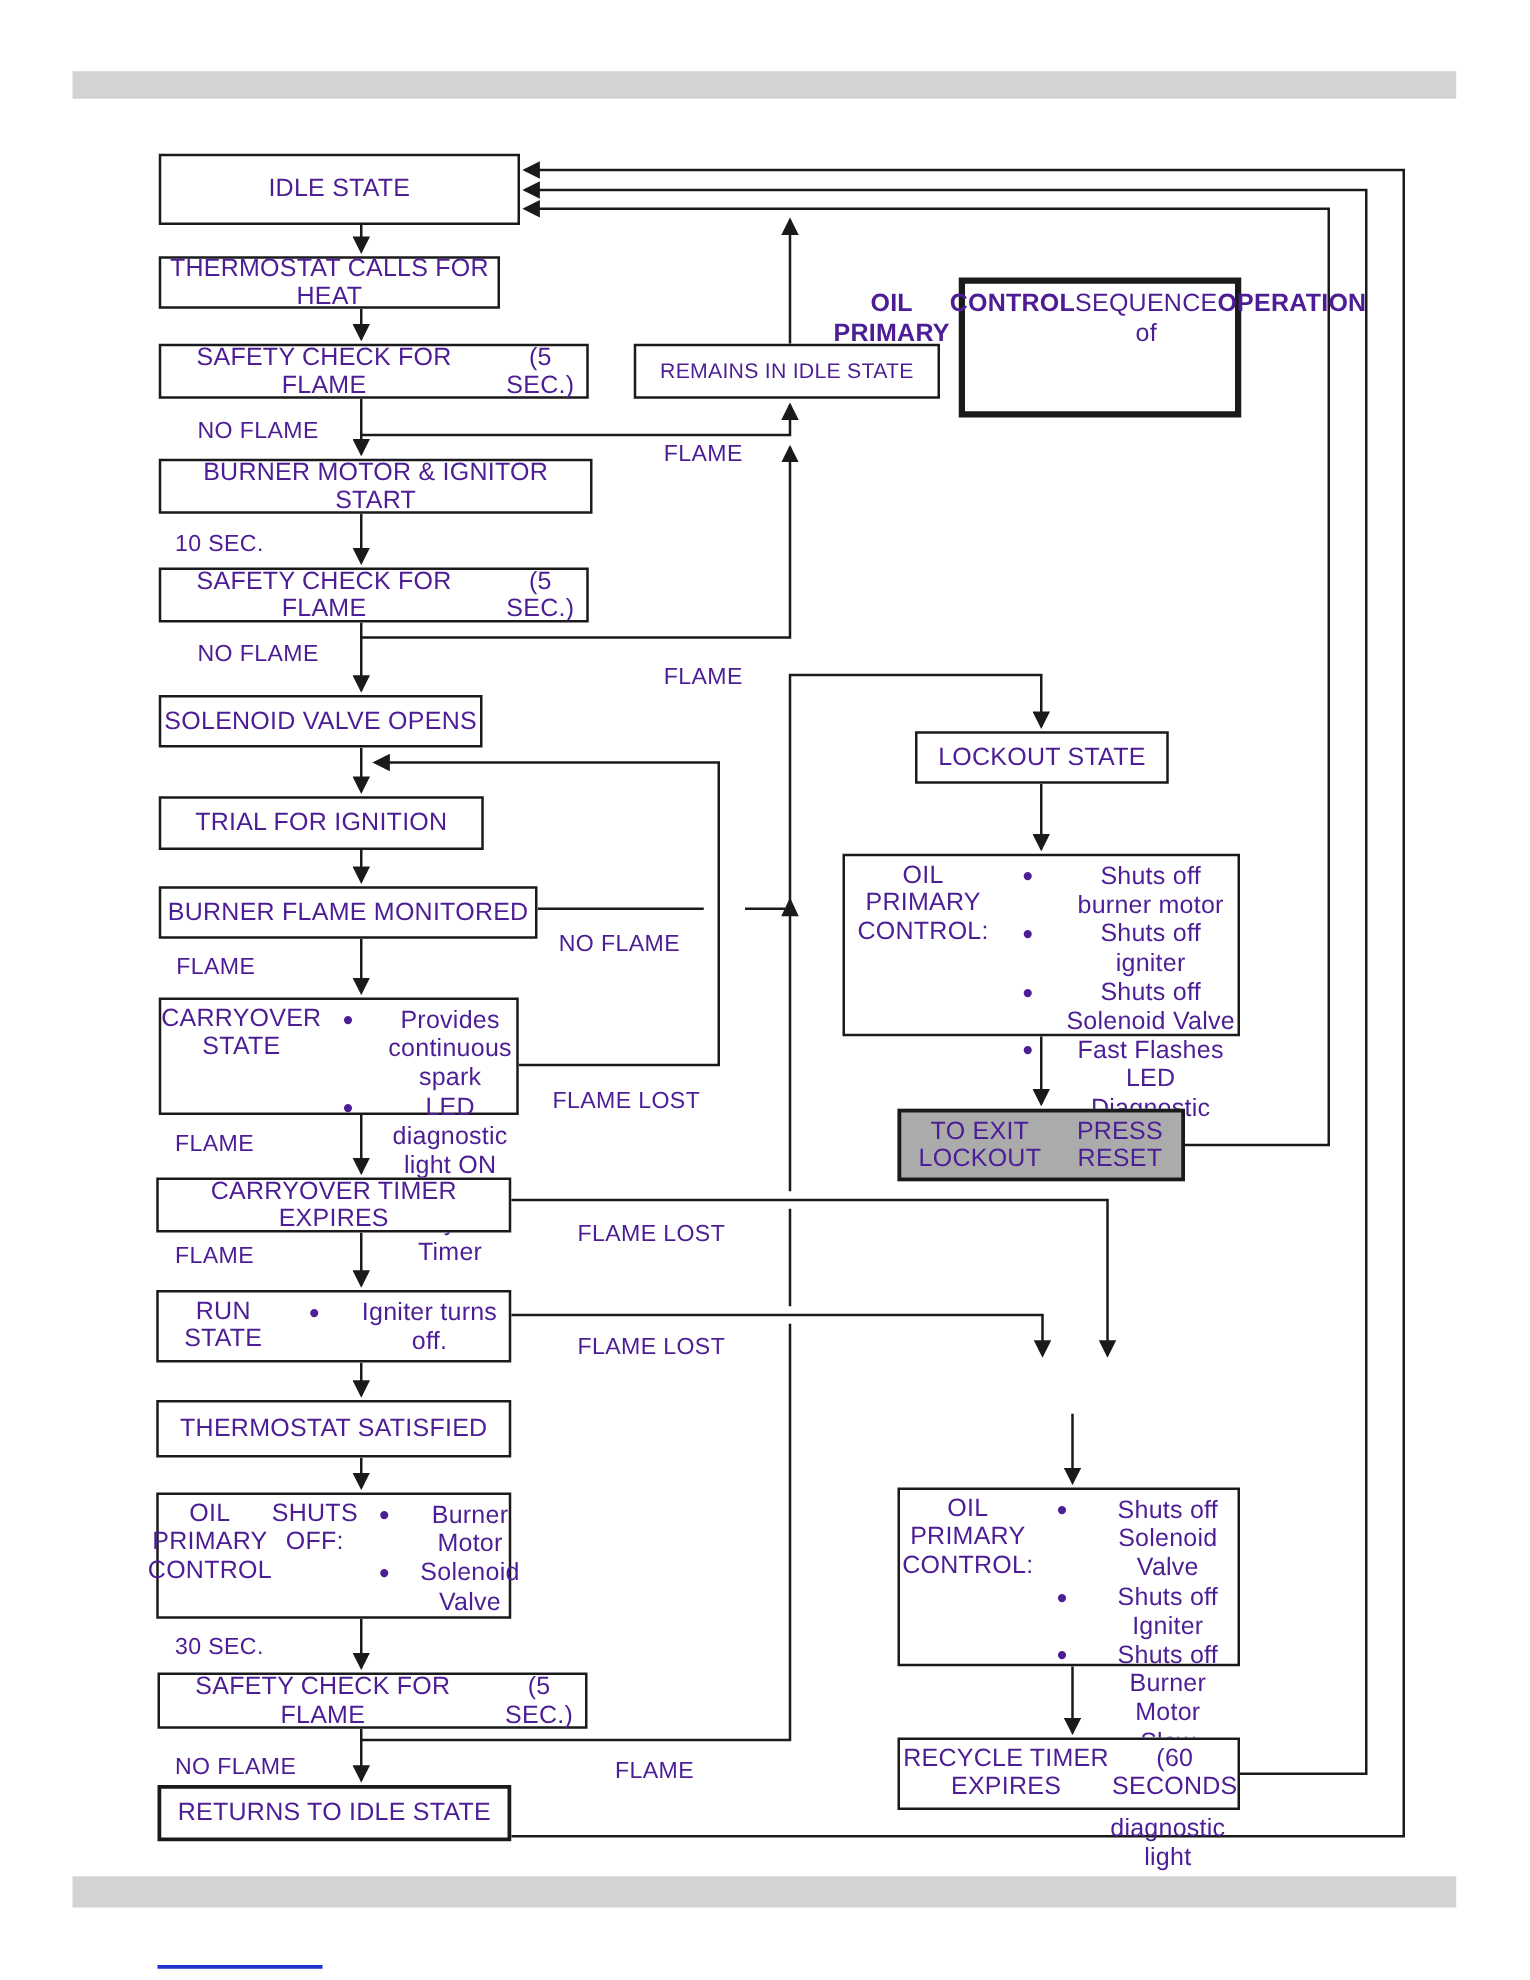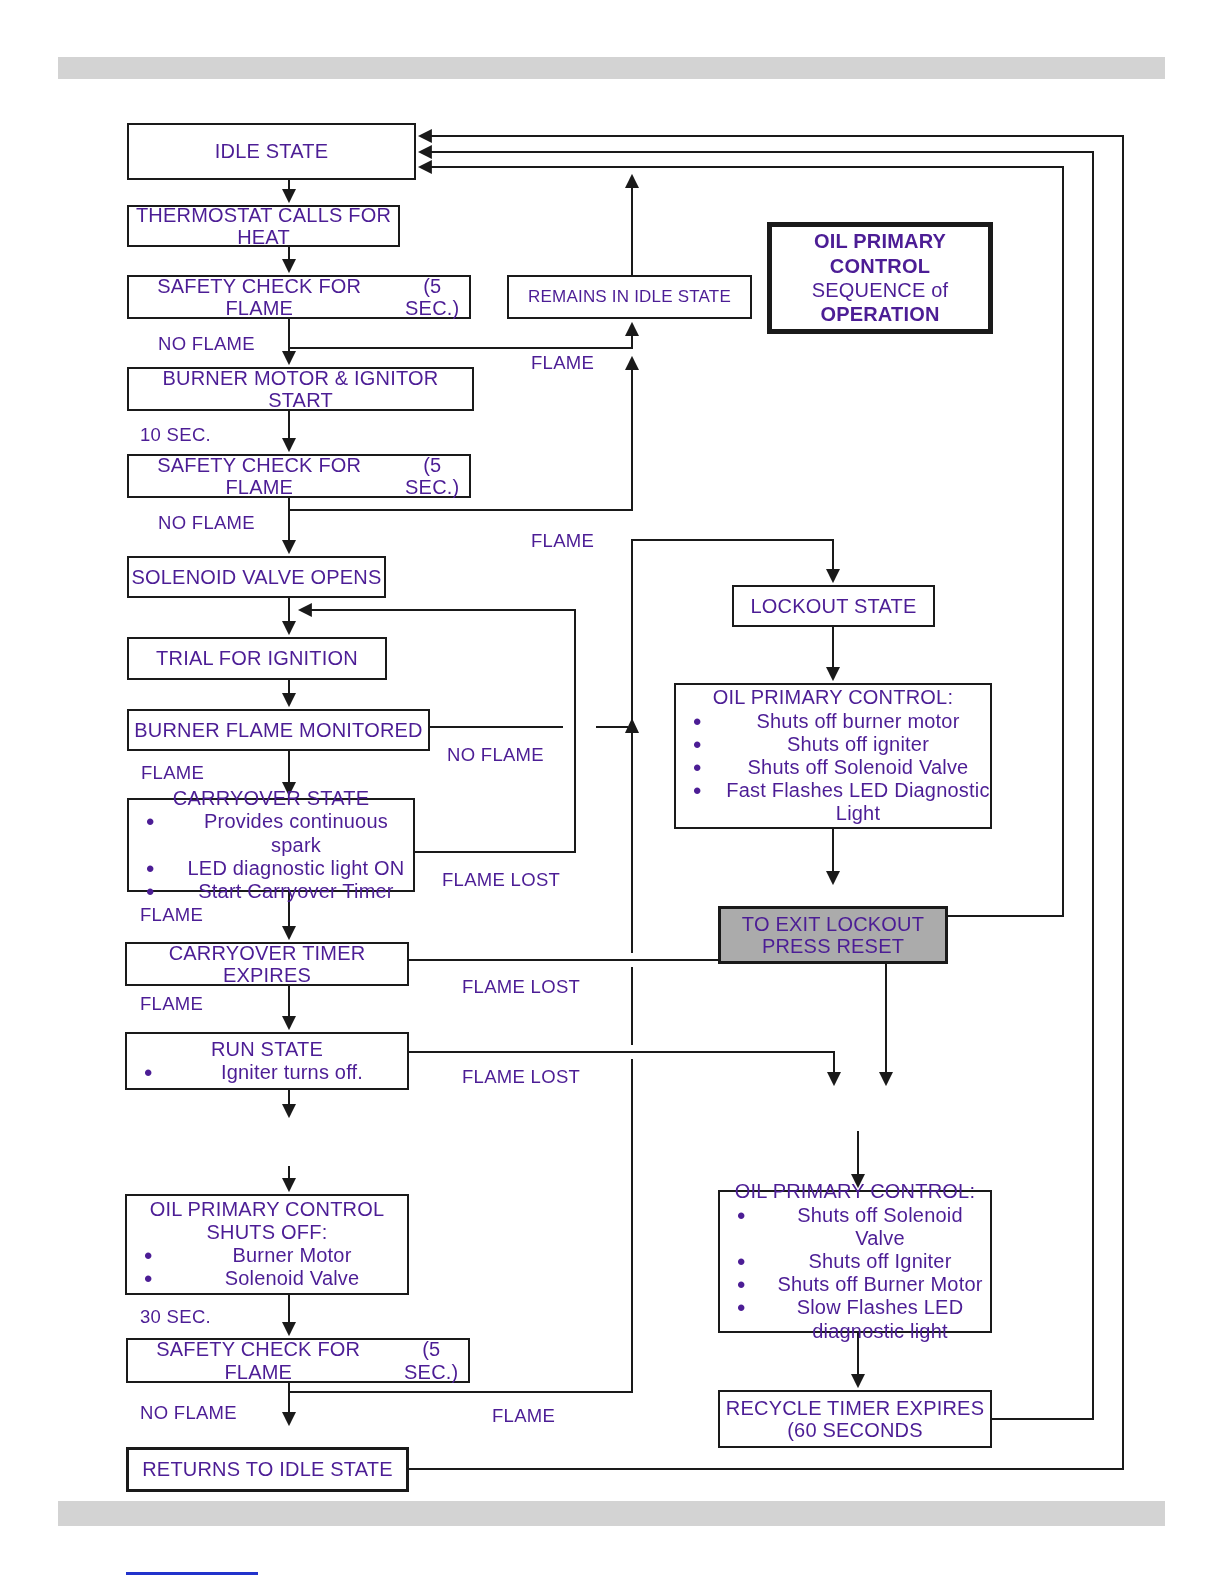--- a/index.html
+++ b/index.html
@@ -3,23 +3,23 @@
 <meta charset="utf-8">
 <style>
   html,body{margin:0;padding:0;background:#ffffff;}
   #canvas{position:relative;width:1224px;height:1584px;background:#ffffff;
           font-family:"Liberation Sans", sans-serif;color:#4c1d95;overflow:hidden;}
   .bar{position:absolute;left:58px;width:1107px;background:#d3d3d3;}
   .wires{position:absolute;left:0;top:0;}
   .box{position:absolute;background:#fff;border:2px solid #1a1a1a;
        display:flex;align-items:center;justify-content:center;
        font-size:20px;letter-spacing:.2px;text-align:center;line-height:1.12;box-sizing:border-box;}
-  .b3{border-width:3px;margin-top:19px;}
+  .b3{border-width:3px;}
   .small{font-size:20px;margin-left:6px;}
-  .vbox{flex-direction:column;justify-content:center;align-items:stretch;padding:4px 0;}
+  .vbox{flex-direction:row;justify-content:center;align-items:stretch;padding:4px 0;}
   .btitle{text-align:center;font-size:20px;}
   .vbox ul{margin:1px 0 0 0;padding:0;list-style:none;}
   .vbox li{position:relative;padding-left:50px;text-align:center;font-size:20px;line-height:1.16;}
   .vbox li::before{content:"\2022";position:absolute;left:17px;top:-2px;font-size:24px;}
   .gray{background:#ababab;}
   .titlebox{border-width:5px;font-weight:bold;font-size:21.5px;line-height:1.22;}
   .elabel{position:absolute;font-size:18.5px;letter-spacing:.3px;white-space:nowrap;}
   .bluerule{position:absolute;background:#2233cc;}
 </style>
 </head>
@@ -123,20 +123,23 @@
     </ul>
   </div>
   <div class="box" style="left:125px;top:942px;width:284px;height:44px">
     <span>CARRYOVER TIMER EXPIRES</span>
   </div>
   <div class="box vbox" style="left:125px;top:1032px;width:284px;height:58px">
     <div class="btitle">RUN STATE</div>
     <ul>
       <li>Igniter turns off.</li>
     </ul>
+  </div>
+  <div class="box" style="left:125px;top:1120px;width:284px;height:46px">
+    <span>THERMOSTAT SATISFIED</span>
   </div>
   <div class="box vbox" style="left:125px;top:1194px;width:284px;height:101px">
     <div class="btitle">OIL PRIMARY CONTROL</div>
     <div class="btitle">SHUTS OFF:</div>
     <ul>
       <li>Burner Motor</li>
       <li>Solenoid Valve</li>
     </ul>
   </div>
   <div class="box" style="left:126px;top:1338px;width:344px;height:45px">

